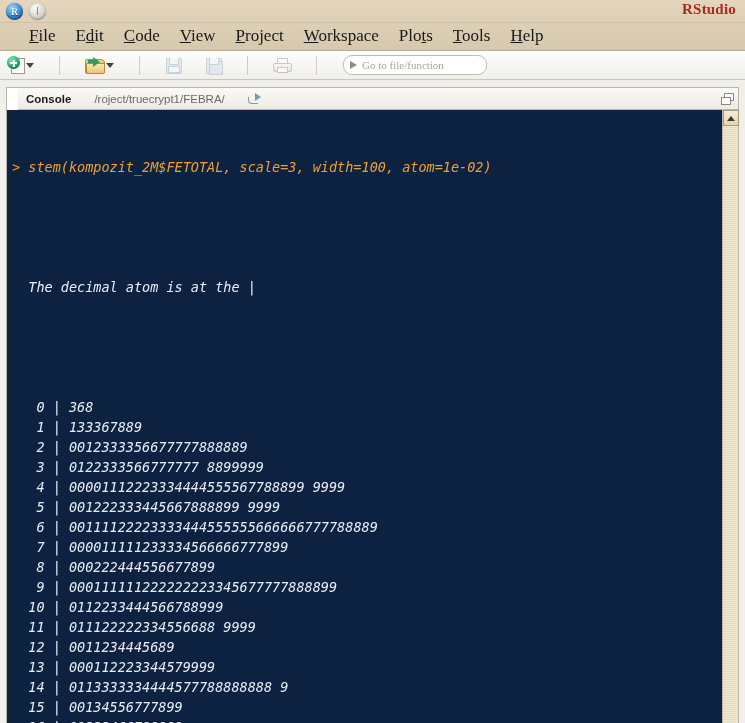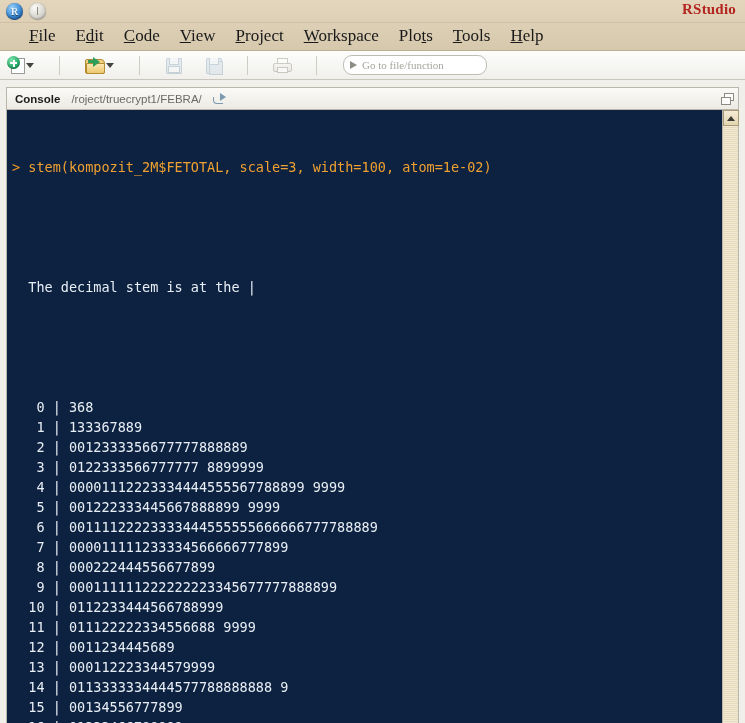--- a/index.html
+++ b/index.html
@@ -287,21 +287,22 @@
     height: 684px;
     box-sizing: border-box;
   }
   .console-header {
     height: 21px;
     background: linear-gradient(#fbfaf7, #eceae3);
     border-bottom: 1px solid #b9b6ac;
     display: flex;
     align-items: center;
     padding: 0 4px 0 8px;
-    gap: 11px;
+    gap: 23px;
+    margin-left: 11px;
   }
   .console-title {
     font: bold 11.5px "Liberation Sans", sans-serif;
     color: #1c1c1c;
   }
   .console-path {
     font: 11.5px "Liberation Sans", sans-serif;
     color: #6c6a64;
   }
   .share-icon {
@@ -349,21 +350,21 @@
   .console-text {
     position: absolute;
     top: 0; left: 0;
     padding: 7px 0 0 5px;
     font-family: "DejaVu Sans Mono", "Liberation Mono", monospace;
     font-size: 13.5px;
     line-height: 20px;
     color: #e8eef5;
     white-space: pre;
   }
-  .line { height: 20px; }
+  .line { height: 20px; font-style: italic; }
   .prompt { color: #f59a23; }
   .cmd { color: #f0a030; }
   .blank { height: 20px; }
 
   
   .vscroll {
     position: absolute;
     top: 22px; right: 0; bottom: 0;
     width: 16px;
     background:
@@ -469,21 +470,21 @@
       <span class="maximize-icon">
         <i class="a"></i>
           <i class="b"></i>
       </span>
     </div>
 
     <div class="console-body">
       <div class="console-text">
         <div class="line"><span class="prompt">&gt; </span><span class="cmd">stem(kompozit_2M$FETOTAL, scale=3, width=100, atom=1e-02)</span></div>
         <div class="blank"></div>
-        <div class="line">  The decimal stem is at the |</div>
+        <div class="line">  The decimal atom is at the |</div>
         <div class="blank"></div>
         <div id="stem-rows"><div class="line"><span>   0 | </span><span>368</span></div><div class="line"><span>   1 | </span><span>133367889</span></div><div class="line"><span>   2 | </span><span>0012333356677777888889</span></div><div class="line"><span>   3 | </span><span>0122333566777777 8899999</span></div><div class="line"><span>   4 | </span><span>00001112223334444555567788899 9999</span></div><div class="line"><span>   5 | </span><span>001222333445667888899 9999</span></div><div class="line"><span>   6 | </span><span>00111122223333444555555666666777788889</span></div><div class="line"><span>   7 | </span><span>000011111233334566666777899</span></div><div class="line"><span>   8 | </span><span>000222444556677899</span></div><div class="line"><span>   9 | </span><span>000111111222222223345677777888899</span></div><div class="line"><span>  10 | </span><span>0112233444566788999</span></div><div class="line"><span>  11 | </span><span>011122222334556688 9999</span></div><div class="line"><span>  12 | </span><span>0011234445689</span></div><div class="line"><span>  13 | </span><span>000112223344579999</span></div><div class="line"><span>  14 | </span><span>0113333334444577788888888 9</span></div><div class="line"><span>  15 | </span><span>00134556777899</span></div><div class="line"><span>  16 | </span><span>01333466788889</span></div></div>
       </div>
     </div>
 
     <div class="vscroll">
       <div class="arrow-btn">
         <span class="tri-up"></span>
       </div>
     </div>

